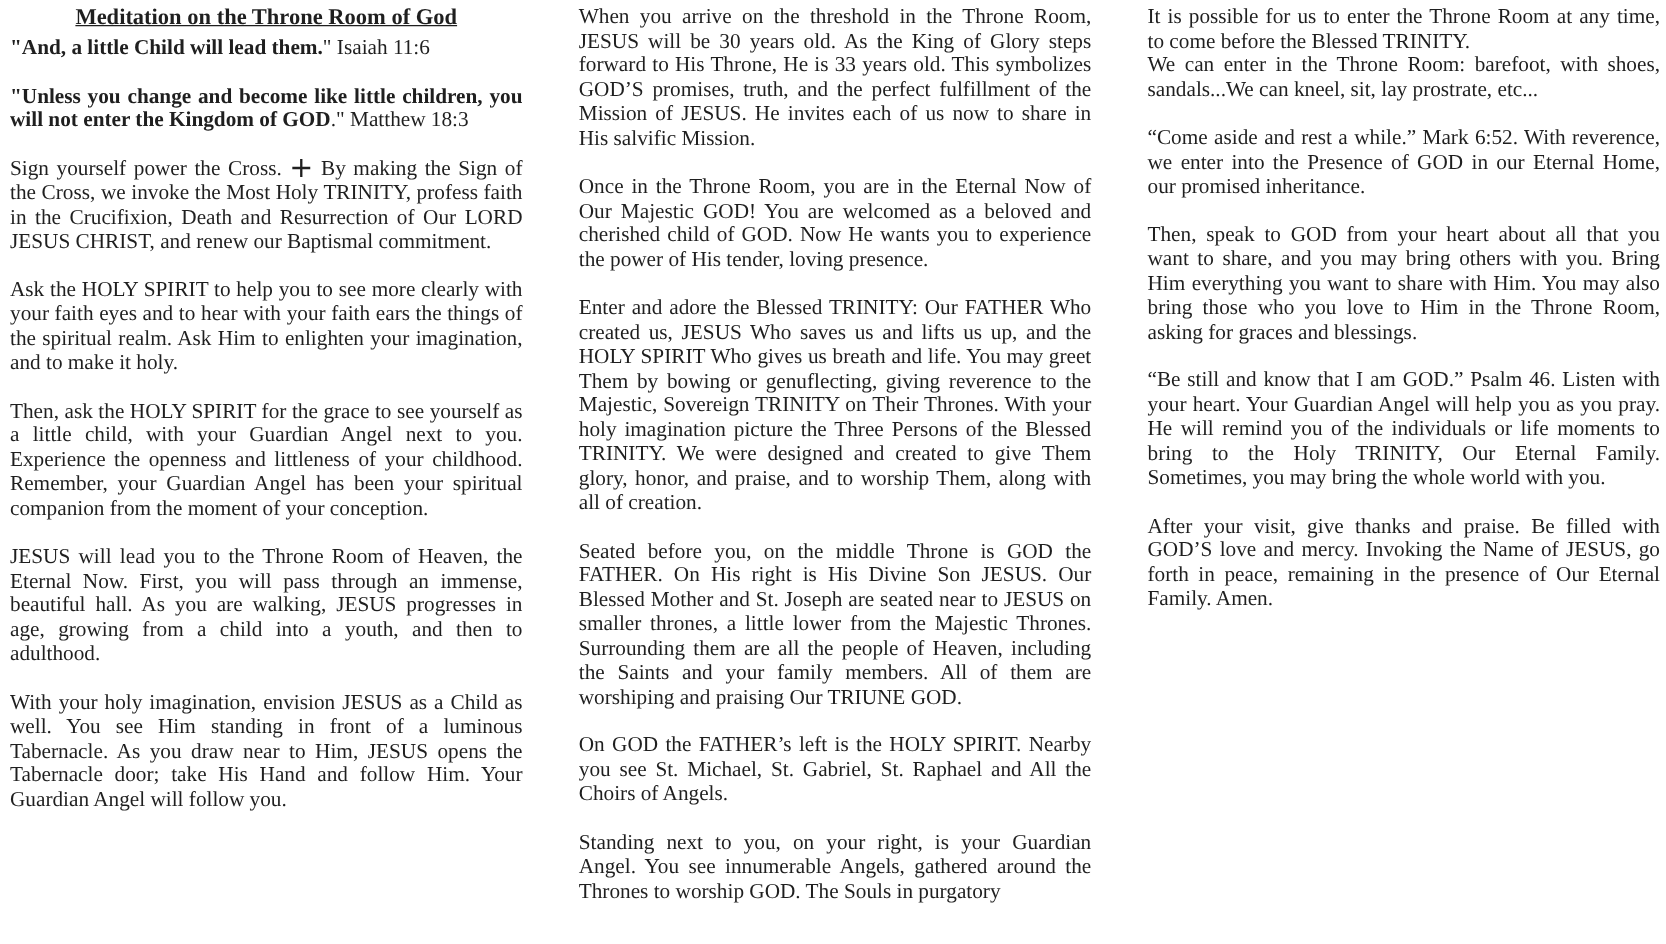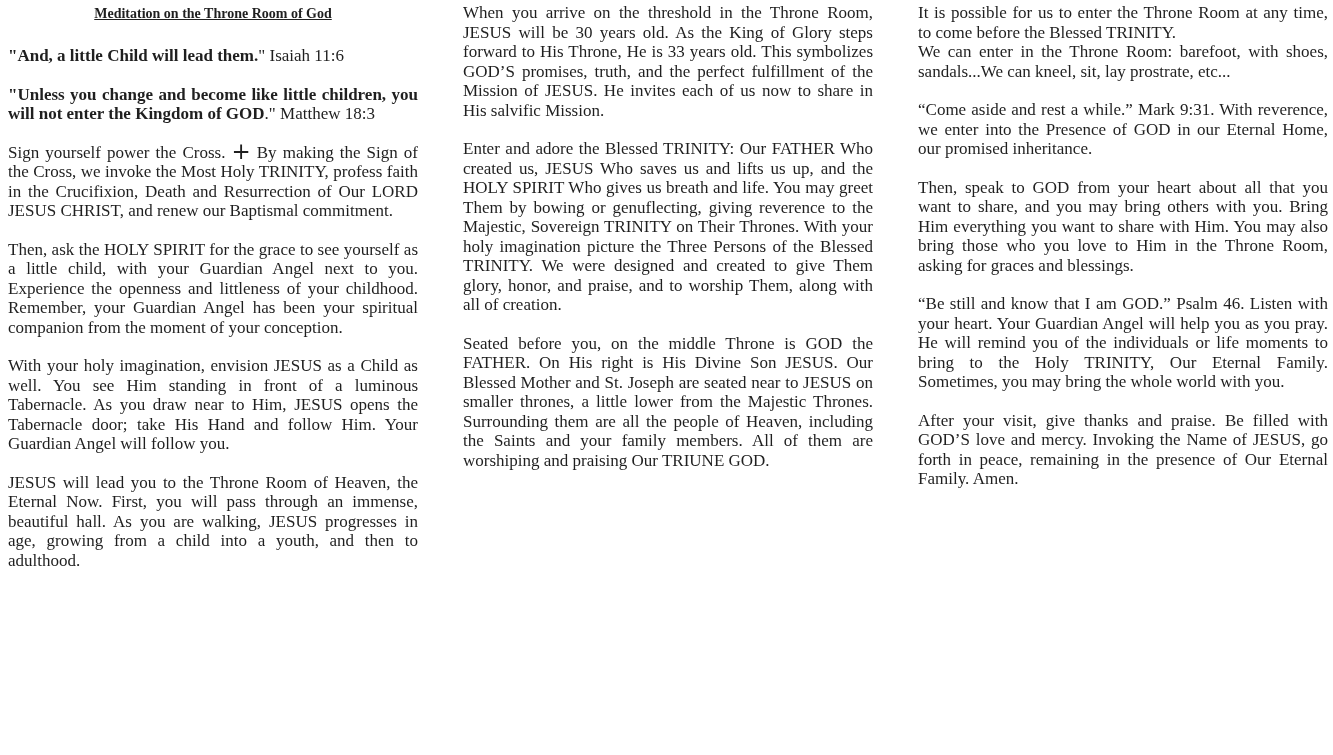--- a/index.html
+++ b/index.html
@@ -20,26 +20,26 @@
     display: flex;
     justify-content: space-between;
     overflow: hidden;
   }
   .col {
     width: 410px;
     text-align: justify;
     text-justify: inter-word;
   }
   .col h1 {
-    font-size: 14px;
+    font-size: 18px;
     line-height: 21px;
     font-weight: bold;
     text-decoration: underline;
     text-align: center;
-    margin: 0 0 22px 0;
+    margin: 0 0 4px 0;
   }
   .col p {
     margin: 0 0 19px 0;
   }
   .bold {
     font-weight: bold;
   }
   .cross {
     font-size: 1.35em;
     line-height: 0;
@@ -50,29 +50,33 @@
 </style>
 </head>
 <body>
 
 <div class="page">
   <div class="col">
       <h1>Meditation on the Throne Room of God</h1>
       <p><span class="bold">"And, a little Child will lead them.</span><span>" Isaiah 11:6</span></p>
       <p><span class="bold">"Unless you change and become like little children, you will not enter the Kingdom of GOD</span><span>." Matthew 18:3</span></p>
       <p><span>Sign yourself power the Cross. </span><span class="cross">+</span><span> By making the Sign of the Cross, we invoke the Most Holy TRINITY, profess faith in the Crucifixion, Death and Resurrection of Our LORD JESUS CHRIST, and renew our Baptismal commitment.</span></p>
+      <p><span>Ask the HOLY SPIRIT to help you to see more clearly with your faith eyes and to hear with your faith ears the things of the spiritual realm. Ask Him to enlighten your imagination, and to make it holy.</span></p>
       <p><span>Then, ask the HOLY SPIRIT for the grace to see yourself as a little child, with your Guardian Angel next to you. Experience the openness and littleness of your childhood. Remember, your Guardian Angel has been your spiritual companion from the moment of your conception.</span></p>
+      <p><span>JESUS will lead you to the Throne Room of Heaven, the Eternal Now. First, you will pass through an immense, beautiful hall. As you are walking, JESUS progresses in age, growing from a child into a youth, and then to adulthood.</span></p>
       <p><span>With your holy imagination, envision JESUS as a Child as well. You see Him standing in front of a luminous Tabernacle. As you draw near to Him, JESUS opens the Tabernacle door; take His Hand and follow Him. Your Guardian Angel will follow you.</span></p>
-      <p><span>JESUS will lead you to the Throne Room of Heaven, the Eternal Now. First, you will pass through an immense, beautiful hall. As you are walking, JESUS progresses in age, growing from a child into a youth, and then to adulthood.</span></p>
     </div>
   <div class="col">
       <p><span>When you arrive on the threshold in the Throne Room, JESUS will be 30 years old. As the King of Glory steps forward to His Throne, He is 33 years old. This symbolizes GOD’S promises, truth, and the perfect fulfillment of the Mission of JESUS. He invites each of us now to share in His salvific Mission.</span></p>
+      <p><span>Once in the Throne Room, you are in the Eternal Now of Our Majestic GOD! You are welcomed as a beloved and cherished child of GOD. Now He wants you to experience the power of His tender, loving presence.</span></p>
       <p><span>Enter and adore the Blessed TRINITY: Our FATHER Who created us, JESUS Who saves us and lifts us up, and the HOLY SPIRIT Who gives us breath and life. You may greet Them by bowing or genuflecting, giving reverence to the Majestic, Sovereign TRINITY on Their Thrones. With your holy imagination picture the Three Persons of the Blessed TRINITY. We were designed and created to give Them glory, honor, and praise, and to worship Them, along with all of creation.</span></p>
       <p><span>Seated before you, on the middle Throne is GOD the FATHER. On His right is His Divine Son JESUS. Our Blessed Mother and St. Joseph are seated near to JESUS on smaller thrones, a little lower from the Majestic Thrones. Surrounding them are all the people of Heaven, including the Saints and your family members. All of them are worshiping and praising Our TRIUNE GOD.</span></p>
+      <p><span>On GOD the FATHER’s left is the HOLY SPIRIT. Nearby you see St. Michael, St. Gabriel, St. Raphael and All the Choirs of Angels.</span></p>
+      <p><span>Standing next to you, on your right, is your Guardian Angel. You see innumerable Angels, gathered around the Thrones to worship GOD. The Souls in purgatory</span></p>
     </div>
   <div class="col">
       <p><span>It is possible for us to enter the Throne Room at any time, to come before the Blessed TRINITY.</span><br><span>We can enter in the Throne Room: barefoot, with shoes, sandals...We can kneel, sit, lay prostrate, etc...</span></p>
-      <p><span>“Come aside and rest a while.” Mark 9:31. With reverence, we enter into the Presence of GOD in our Eternal Home, our promised inheritance.</span></p>
+      <p><span>“Come aside and rest a while.” Mark 6:52. With reverence, we enter into the Presence of GOD in our Eternal Home, our promised inheritance.</span></p>
       <p><span>Then, speak to GOD from your heart about all that you want to share, and you may bring others with you. Bring Him everything you want to share with Him. You may also bring those who you love to Him in the Throne Room, asking for graces and blessings.</span></p>
       <p><span>“Be still and know that I am GOD.” Psalm 46. Listen with your heart. Your Guardian Angel will help you as you pray. He will remind you of the individuals or life moments to bring to the Holy TRINITY, Our Eternal Family. Sometimes, you may bring the whole world with you.</span></p>
       <p><span>After your visit, give thanks and praise. Be filled with GOD’S love and mercy. Invoking the Name of JESUS, go forth in peace, remaining in the presence of Our Eternal Family. Amen.</span></p>
     </div>
 </div>
 
 </body></html>

